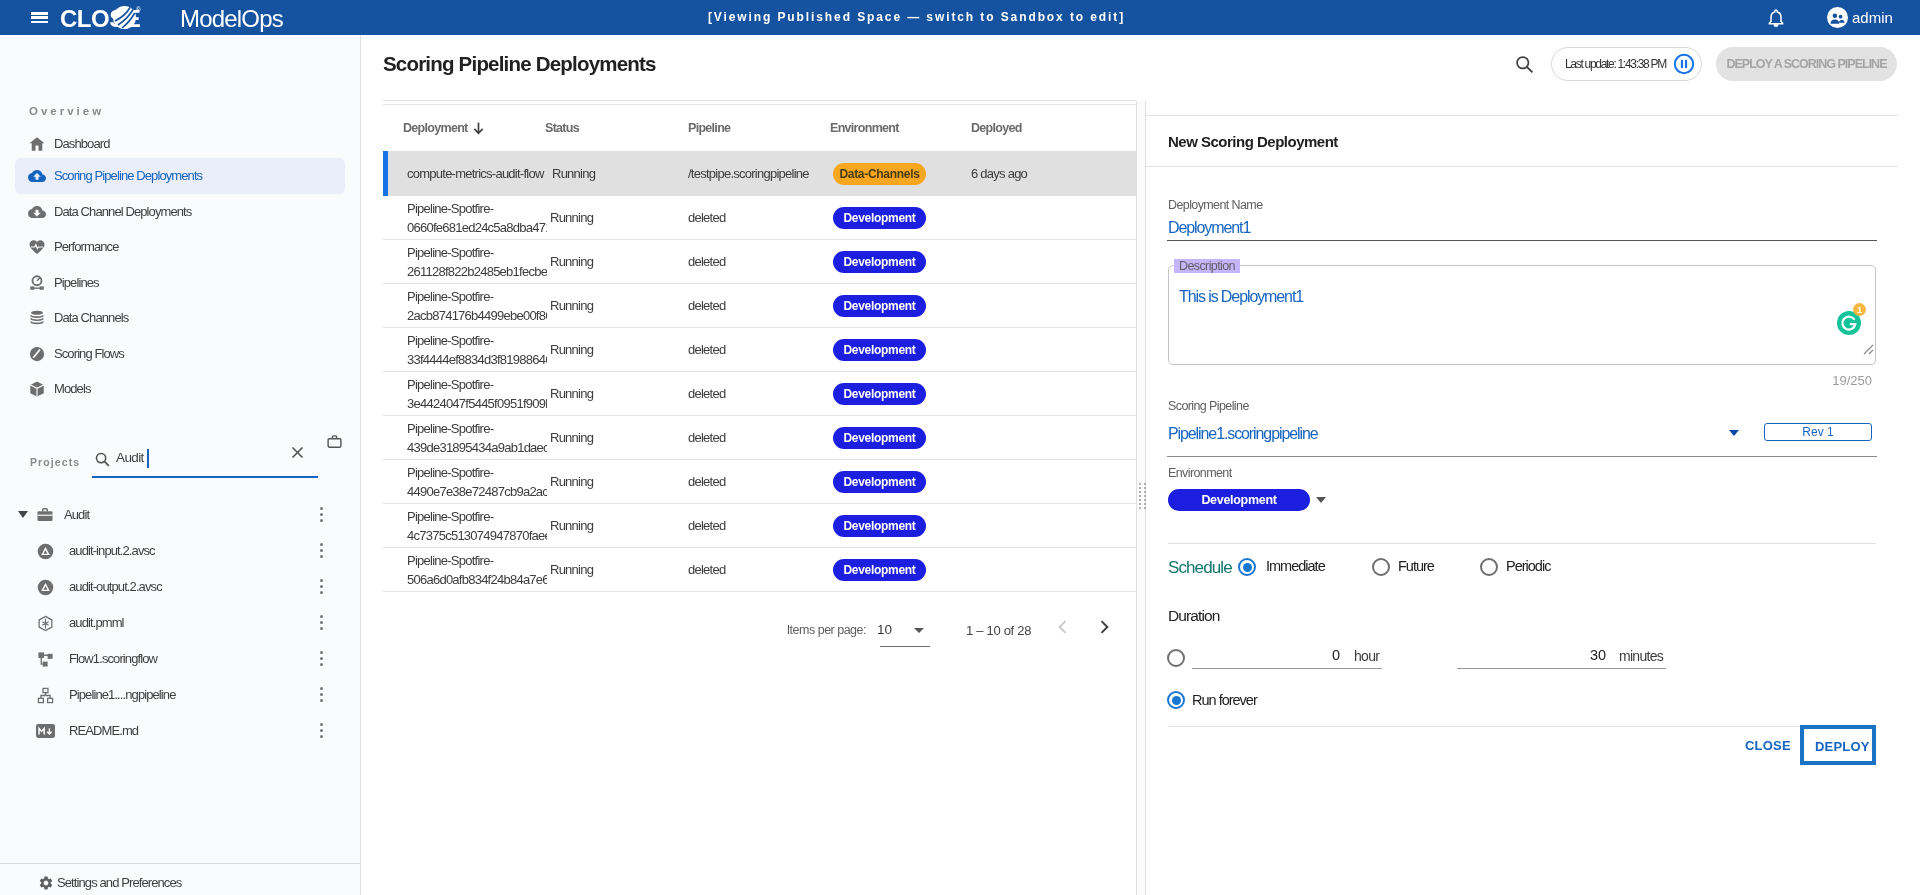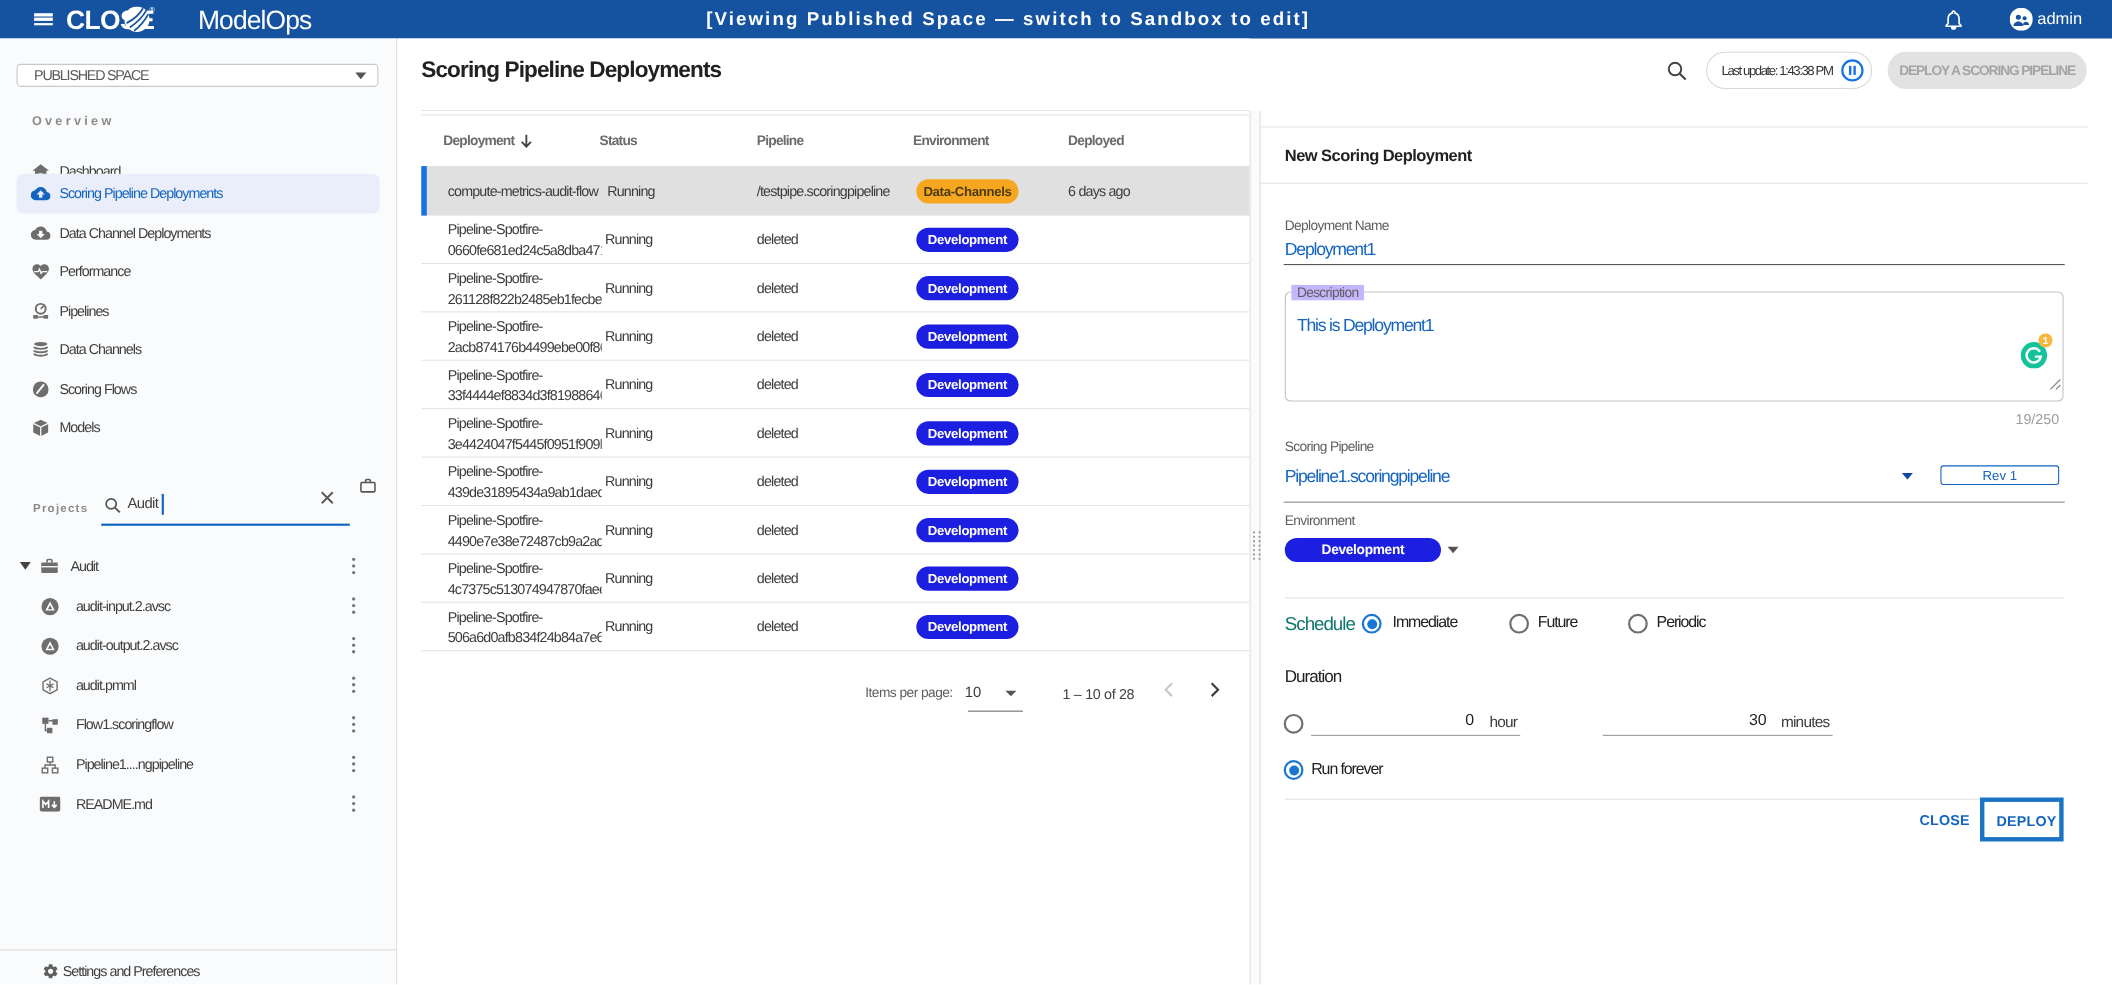--- a/index.html
+++ b/index.html
@@ -3,21 +3,21 @@
 <meta charset="utf-8">
 <style>
 * { margin:0; padding:0; box-sizing:border-box; }
 html,body { width:1920px; height:895px; overflow:hidden; }
 body { position:relative; font-family:"Liberation Sans", sans-serif; background:#fff; color:#3c3c3c; }
 .abs { position:absolute; }
 svg { display:block; }
 
 
 #topbar { position:absolute; left:0; top:0; width:1920px; height:35px; background:#15529f; }
-#topbar .ctr { position:absolute; left:0; width:1833px; top:0; height:35px; line-height:35px; text-align:center; color:#fff; font-weight:bold; font-size:17px; letter-spacing:1.9px; }
+#topbar .ctr { position:absolute; left:0; width:1833px; top:0; height:35px; line-height:35px; text-align:center; color:#fff; font-weight:bold; font-size:12px; letter-spacing:1.9px; }
 .logo-tibc { position:absolute; left:60px; top:5px; color:#fff; font-size:24px; font-weight:bold; letter-spacing:-0.5px; }
 .logo-model { position:absolute; left:140px; top:5px; color:#fff; font-size:24px; font-weight:normal; letter-spacing:-0.8px;margin-left:40px; }
 .logo-reg { position:absolute; left:136px; top:6px; color:#fff; font-size:6.5px; }
 #admin { position:absolute; left:1852px; top:0; height:35px; line-height:35px; color:#fff; font-size:15px; }
 
 
 #sidebar { position:absolute; left:0; top:35px; width:361px; height:860px; background:#fafbfc; border-right:1px solid #e2e2e2; }
 .sel-box { position:absolute; left:15px; top:23px; width:329px; height:21px; background:#fff; border:1px solid #c8c8c8; border-radius:4px; }
 .sel-box .t { position:absolute; left:15px; top:0; height:19px; line-height:19px; font-size:13px; color:#5a5a5a; letter-spacing:-1.1px; }
 .caret { width:0; height:0; border-left:5.5px solid transparent; border-right:5.5px solid transparent; border-top:6px solid #555; }
@@ -98,27 +98,23 @@
     <circle cx="12" cy="12" r="12" fill="#fff"></circle>
     <circle cx="9" cy="10" r="2.6" fill="#15529f"></circle>
     <circle cx="15.5" cy="11" r="2.1" fill="#15529f"></circle>
     <path d="M4 19 c0-3 2.4-4.6 5-4.6 s5 1.6 5 4.6z" fill="#15529f"></path>
     <path d="M13.5 18 c.5-2.4 2-3.4 3.5-3.4 s2.8 1 3.2 3.4z" fill="#15529f"></path>
   </svg>
   <div id="admin">admin</div>
 </div>
 
 <div id="sidebar">
-  <div class="sel-box">
-    <div class="t">PUBLISHED SPACE</div>
-    <div class="caret abs" style="left:307px; top:7px;"></div>
-  </div>
   <div class="ovh">Overview</div>
 
-  <div class="nav-item" style="top:103px;">
+  <div class="nav-item" style="top:91px;">
     <svg class="ic" viewBox="0 0 24 24">
         <path d="M12 3 L22 11 H19 V21 H14 V14 H10 V21 H5 V11 H2 Z" fill="#6e6e6e"></path>
       </svg>
     <div class="tx">Dashboard</div>
   </div>
   <div class="nav-sel" style="top:123px;"></div>
   <div class="nav-item sel" style="top:123px;">
     <svg class="ic" viewBox="0 0 24 24">
         <path d="M19.35 10.04C18.67 6.59 15.64 4 12 4 9.11 4 6.6 5.64 5.35 8.04 2.34 8.36 0 10.91 0 14c0 3.31 2.69 6 6 6h13c2.76 0 5-2.24 5-5 0-2.64-2.05-4.78-4.65-4.96zM14 13v4h-4v-4H7l5-5 5 5h-3z" fill="#1565c0"></path>
       </svg>

